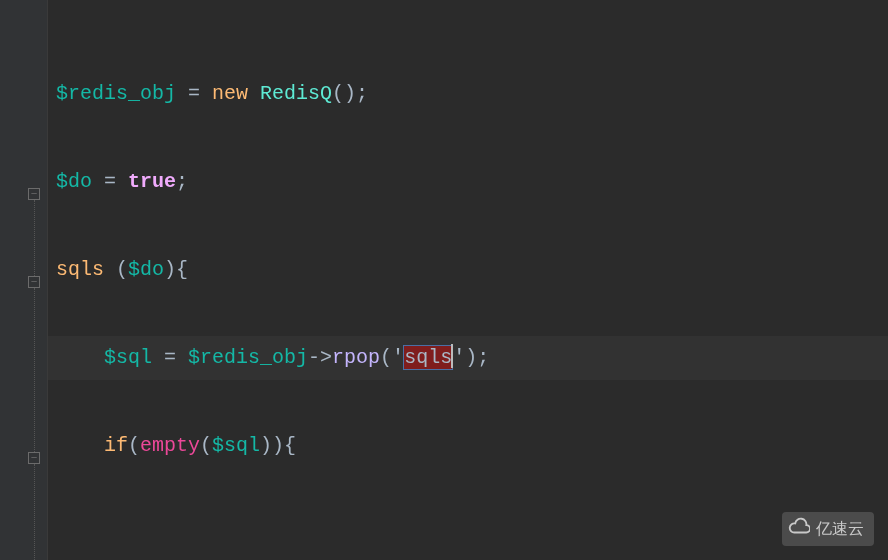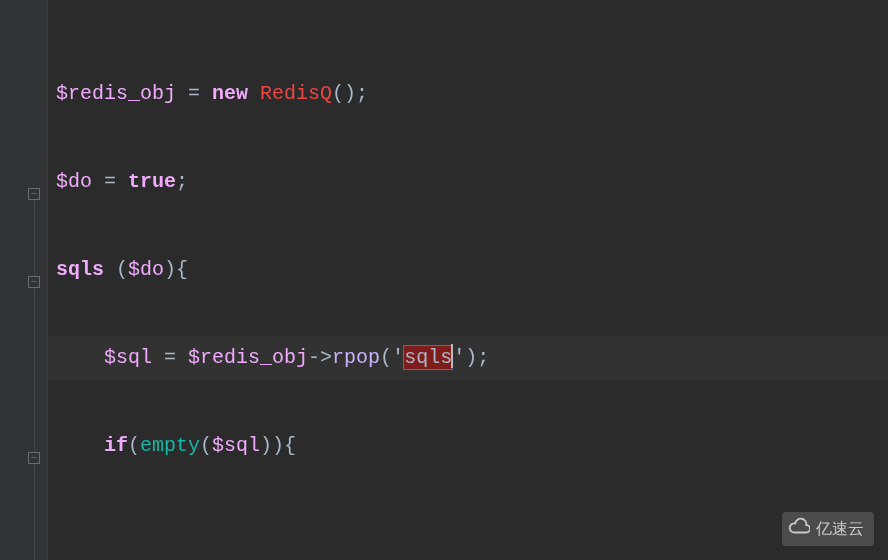--- a/index.html
+++ b/index.html
@@ -41,29 +41,29 @@
     border-left: 1px dotted #555;
   }
   .code {
     position: absolute;
     left: 56px;
     top: 28px;
     white-space: pre;
   }
   .line { height: 44px; display: block; }
   .line.cursor-line { background: #323232; margin-left: -8px; padding-left: 8px; width: 840px; }
-  .kw { color: #f0abfc; font-weight: bold; }
-  .var { color: #f0abfc; text-align: right; }
+  .kw { color: #fdba74; font-weight: normal; }
+  .var { color: #14b8a6; text-align: right; }
   .num, .bool { color: #f0abfc; font-weight: bold; }
   .op { color: #a9b7c6; }
   .punct { color: #a9b7c6; }
   .comment { color: #808080; }
-  .func { color: #14b8a6; }
+  .func { color: #ec4899; }
   .method { color: #c4b5fd; }
-  .class { color: #ef4444; }
+  .class { color: #5eead4; }
   .sel {
     background: #7f1d1d;
     color: #a9b7c6;
     outline: 1px solid #4a6fa5;
   }
   .cursor {
     display: inline-block;
     width: 0;
     height: 24px;
     border-left: 2px solid #bbb;

